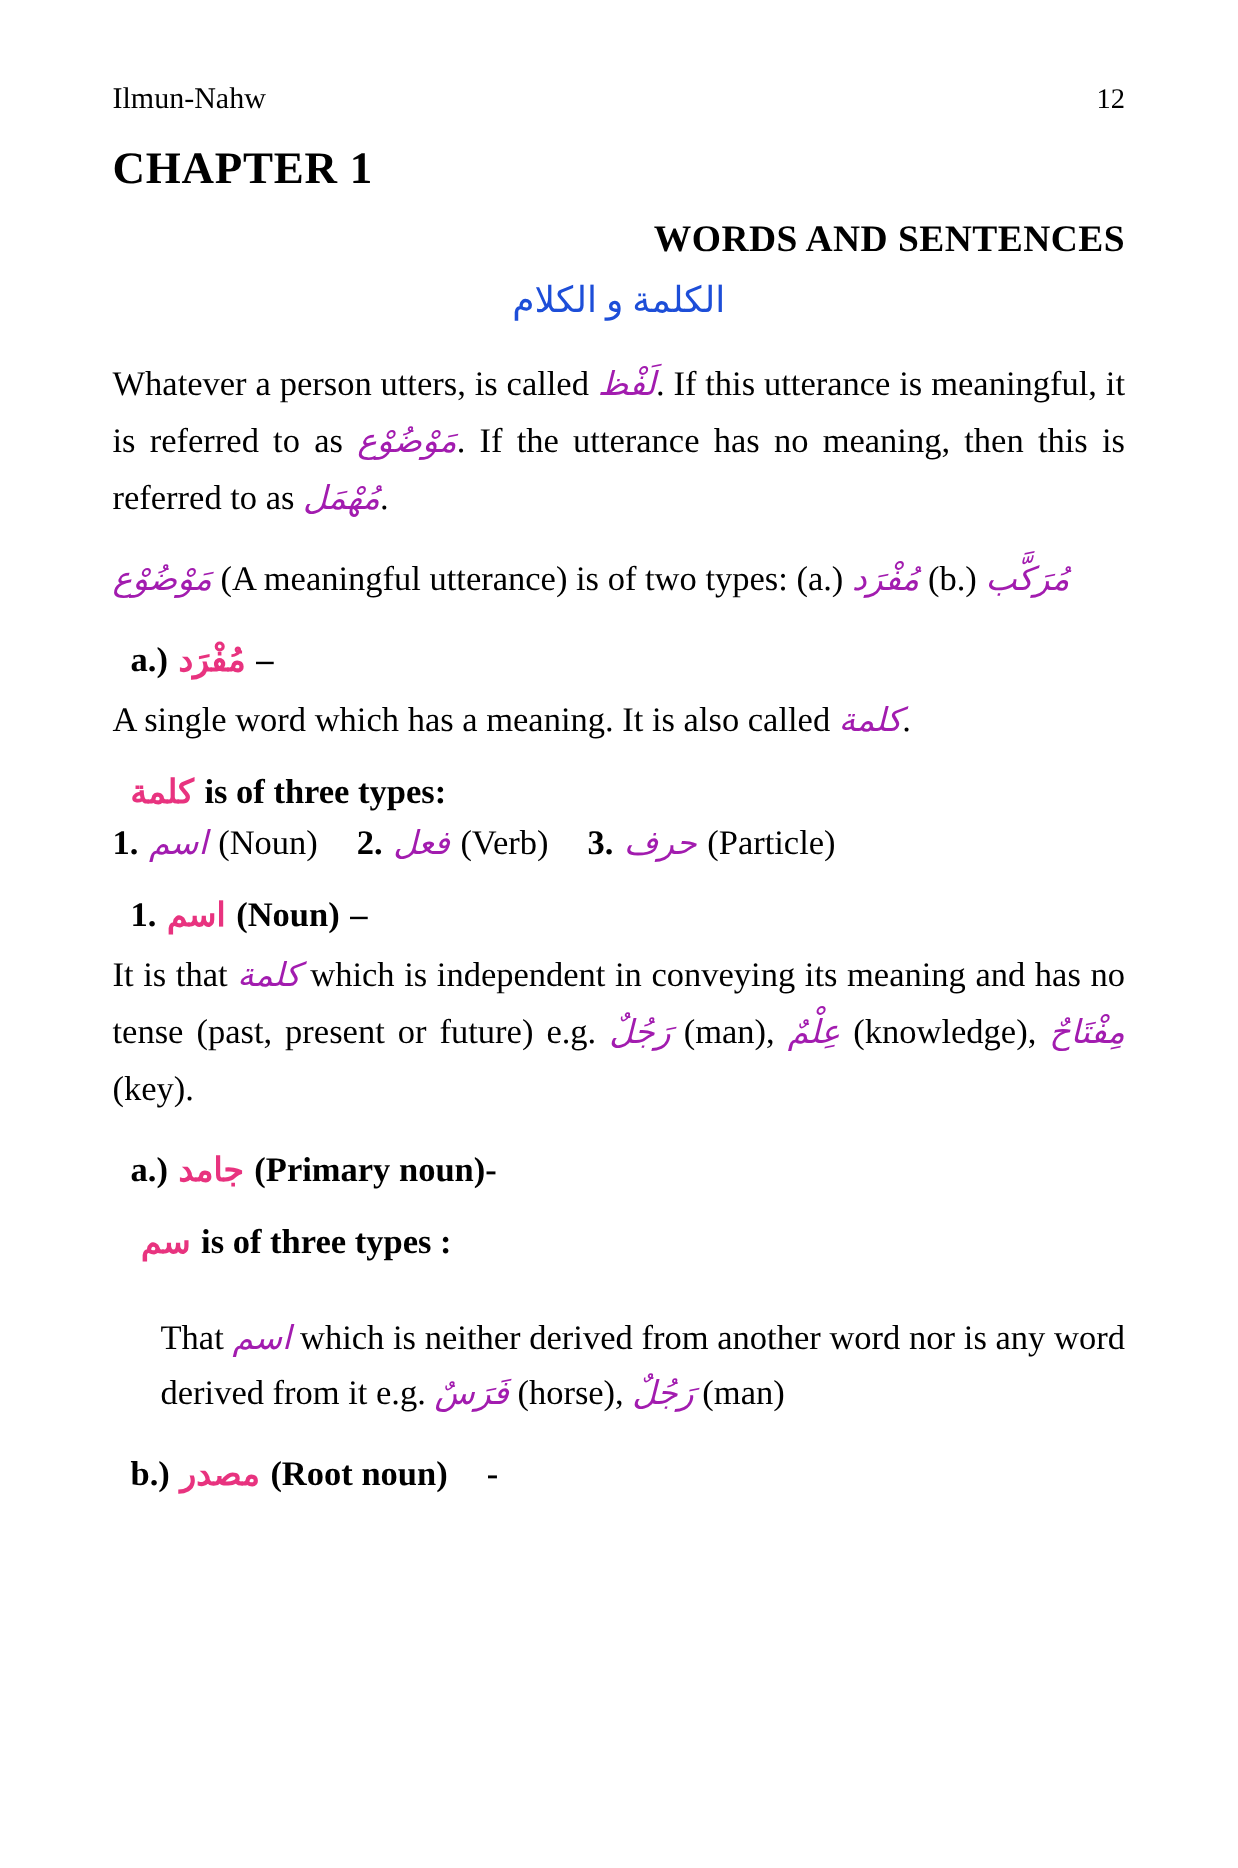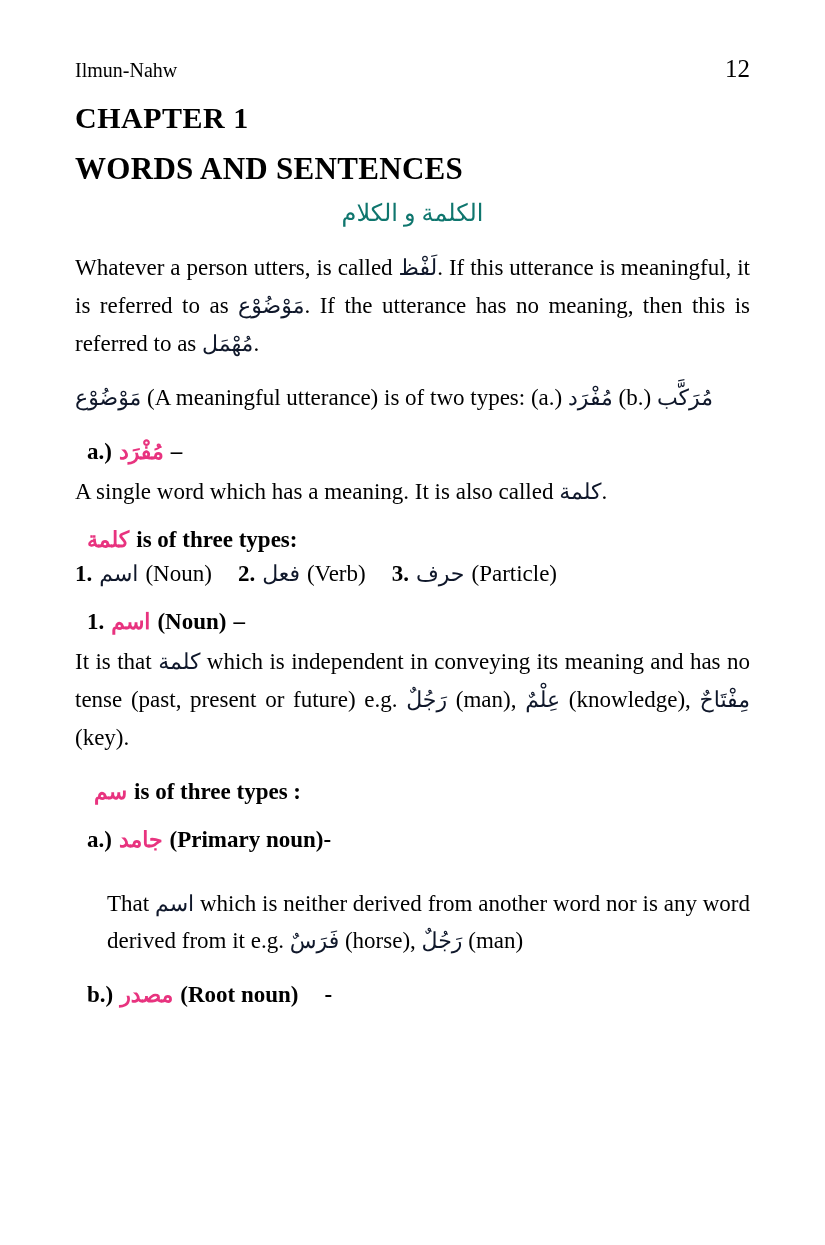--- a/index.html
+++ b/index.html
@@ -27,60 +27,61 @@
     display: flex;
     justify-content: space-between;
     align-items: baseline;
     font-size: 20px;
     margin-bottom: 18px;
   }
   .running-head .book-title {
     font-family: "Liberation Serif", serif;
   }
   .running-head .page-number {
-    font-size: 25px;
+    font-size: 19px;
   }
   
   .chapter-title {
     font-weight: bold;
     font-size: 30px;
     letter-spacing: 0.5px;
     margin: 10px 0 16px 0;
   }
   .section-title {
-    text-align: left;
+    text-align: right;
     font-weight: bold;
-    font-size: 31px;
+    font-size: 25px;
     letter-spacing: 0.3px;
     margin: 0 0 2px 0;
   }
   .arabic-title {
     text-align: center;
-    color: #0f766e;
+    color: #1d4ed8;
     font-size: 24px;
     direction: rtl;
     margin: 12px 0 22px 0;
   }
   
   p.para {
     font-size: 23px;
     line-height: 1.65;
     margin: 0 0 16px 0;
     text-align: justify;
     text-justify: inter-word;
   }
   p.indent {
     padding-left: 32px;
     margin-top: 32px;
   }
   .ar {
-    color: #0f172a;
+    color: #a21caf;
     direction: rtl;
     unicode-bidi: isolate;
     font-size: 22px;
+    font-style: italic;
   }
   .ar-b {
     color: #e8337f;
     direction: rtl;
     unicode-bidi: isolate;
     font-weight: bold;
     font-size: 22px;
   }
   .heading-line {
     font-size: 23px;
@@ -121,22 +122,22 @@
   <p class="para"><span>A single word which has a meaning. It is also called </span><span class="ar">كلمة</span><span>.</span></p>
 
   <p class="heading-line"><span class="ar-b">كلمة</span><span class="sp-sm"></span><span>is of three types:</span></p>
 
   <p class="list-line"><span class="num">1.</span><span class="sp-sm"></span><span class="ar">اسم</span><span class="sp-sm"></span><span>(Noun)</span><span class="sp-lg"></span><span class="num">2.</span><span class="sp-sm"></span><span class="ar">فعل</span><span class="sp-sm"></span><span>(Verb)</span><span class="sp-lg"></span><span class="num">3.</span><span class="sp-sm"></span><span class="ar">حرف</span><span class="sp-sm"></span><span>(Particle)</span></p>
 
   <p class="heading-line gap-top"><span>1.</span><span class="sp-sm"></span><span class="ar-b">اسم</span><span class="sp-sm"></span><span>(Noun)</span><span class="sp-sm"></span><span>–</span></p>
 
   <p class="para"><span>It is that </span><span class="ar">كلمة</span><span> which is independent in conveying its meaning and has no tense (past, present or future) e.g. </span><span class="ar">رَجُلٌ</span><span> (man), </span><span class="ar">عِلْمٌ</span><span> (knowledge), </span><span class="ar">مِفْتَاحٌ</span><span> (key).</span></p>
 
+  <p class="heading-line gap-top"><span>a.)</span><span class="sp-sm"></span><span class="ar-b">جامد</span><span class="sp-sm"></span><span>(Primary noun)</span><span>-</span></p>
+
   <p class="heading-line gap-top"><span class="sp-sm"></span><span class="ar-b">سم</span><span class="sp-sm"></span><span>is of three types :</span></p>
-
-  <p class="heading-line gap-top"><span>a.)</span><span class="sp-sm"></span><span class="ar-b">جامد</span><span class="sp-sm"></span><span>(Primary noun)</span><span>-</span></p>
 
   <p class="para indent"><span>That </span><span class="ar">اسم</span><span> which is neither derived from another word nor is any word derived from it e.g. </span><span class="ar">فَرَسٌ</span><span> (horse), </span><span class="ar">رَجُلٌ</span><span> (man)</span></p>
 
   <p class="heading-line gap-top"><span>b.)</span><span class="sp-sm"></span><span class="ar-b">مصدر</span><span class="sp-sm"></span><span>(Root noun)</span><span class="sp-lg"></span><span>-</span></p>
 
 
 </div>
 
 </body></html>

